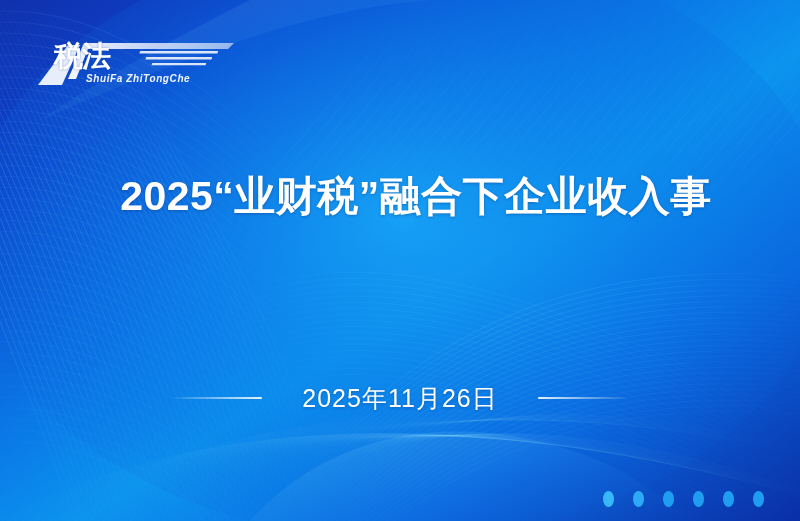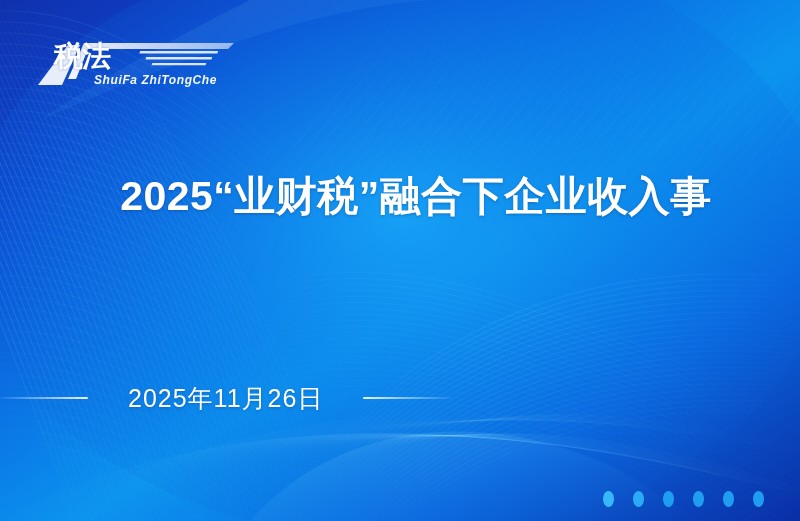--- a/index.html
+++ b/index.html
@@ -34,21 +34,21 @@
     line-height:56px;
     font-weight:bold;
     letter-spacing:0.5px;
     text-shadow:0 1px 3px rgba(3,40,110,0.35);
   }
   .headline .ln{ display:block; white-space:nowrap;padding-left:32px; }
 
   
   .date-row{
     position:absolute; left:0; right:0; top:383px;
-    display:flex; align-items:center; 
+    display:flex; align-items:center; justify-content:center;
     gap:40px;
   }
   .date-rule{
     width:88px; height:2px;
     background:linear-gradient(90deg, rgba(255,255,255,0.05), rgba(255,255,255,0.9));
     border-radius:2px;
   }
   .date-rule.right{
     background:linear-gradient(90deg, rgba(255,255,255,0.9), rgba(255,255,255,0.05));
   }
@@ -400,21 +400,21 @@
         <rect x="124" y="30" width="54" height="2.2" transform="skewX(-18)"></rect>
       </g>
     </svg>
 
     
     <div style="position:absolute; left:16px; top:6px; display:flex; align-items:flex-end; gap:20px;text-align:center;">
       <span style="font-size:29px; font-weight:bold; color:#ffffff; line-height:34px;
                    letter-spacing:-1px; text-shadow:0 0 2px rgba(10,60,160,0.5);">税法</span>
     </div>
 
-    <div style="position:absolute; left:56px; top:40px; font-size:12px; font-weight:bold;
+    <div style="position:absolute; left:48px; top:40px; font-size:10px; font-weight:bold;
                 font-style:italic; letter-spacing:0.6px; color:#ffffff; opacity:0.95;
                 white-space:nowrap;">ShuiFa ZhiTongChe</div>
   </div>
 
   <div class="headline">
     <span class="ln">2025“业财税”融合下企业收入事</span>
   </div>
 
   <div class="date-row">
     <span class="date-rule left"></span>

